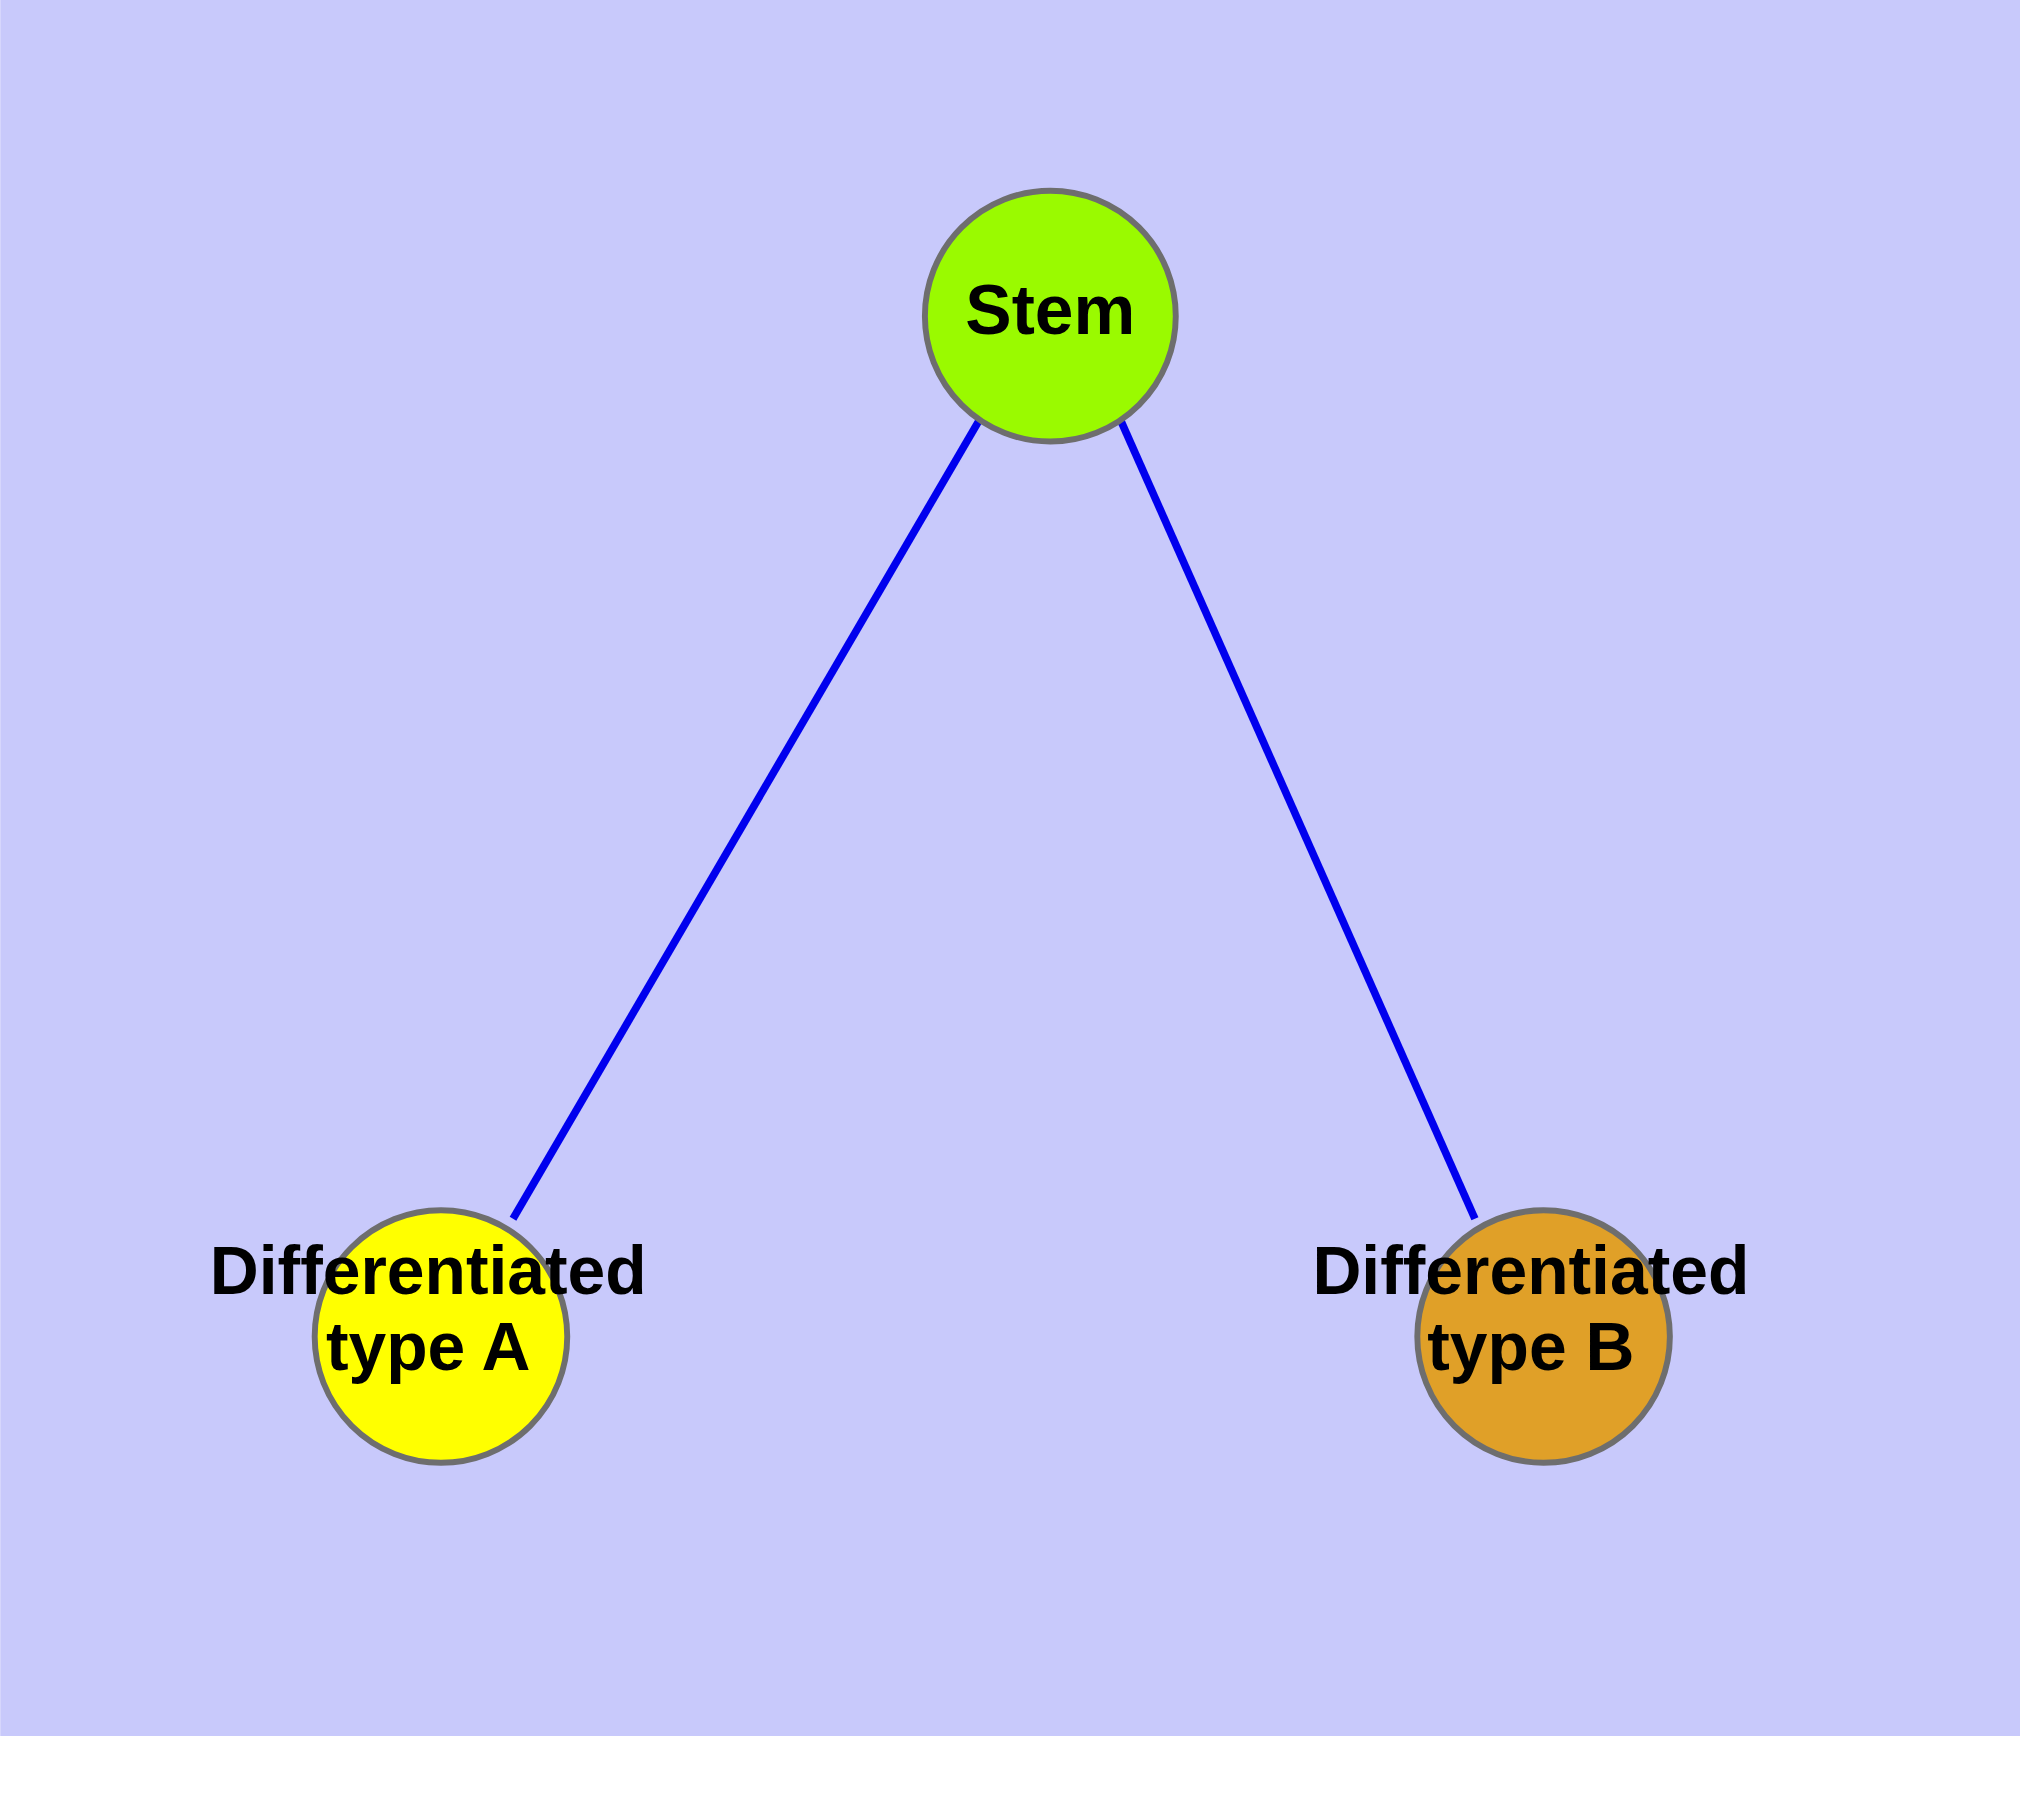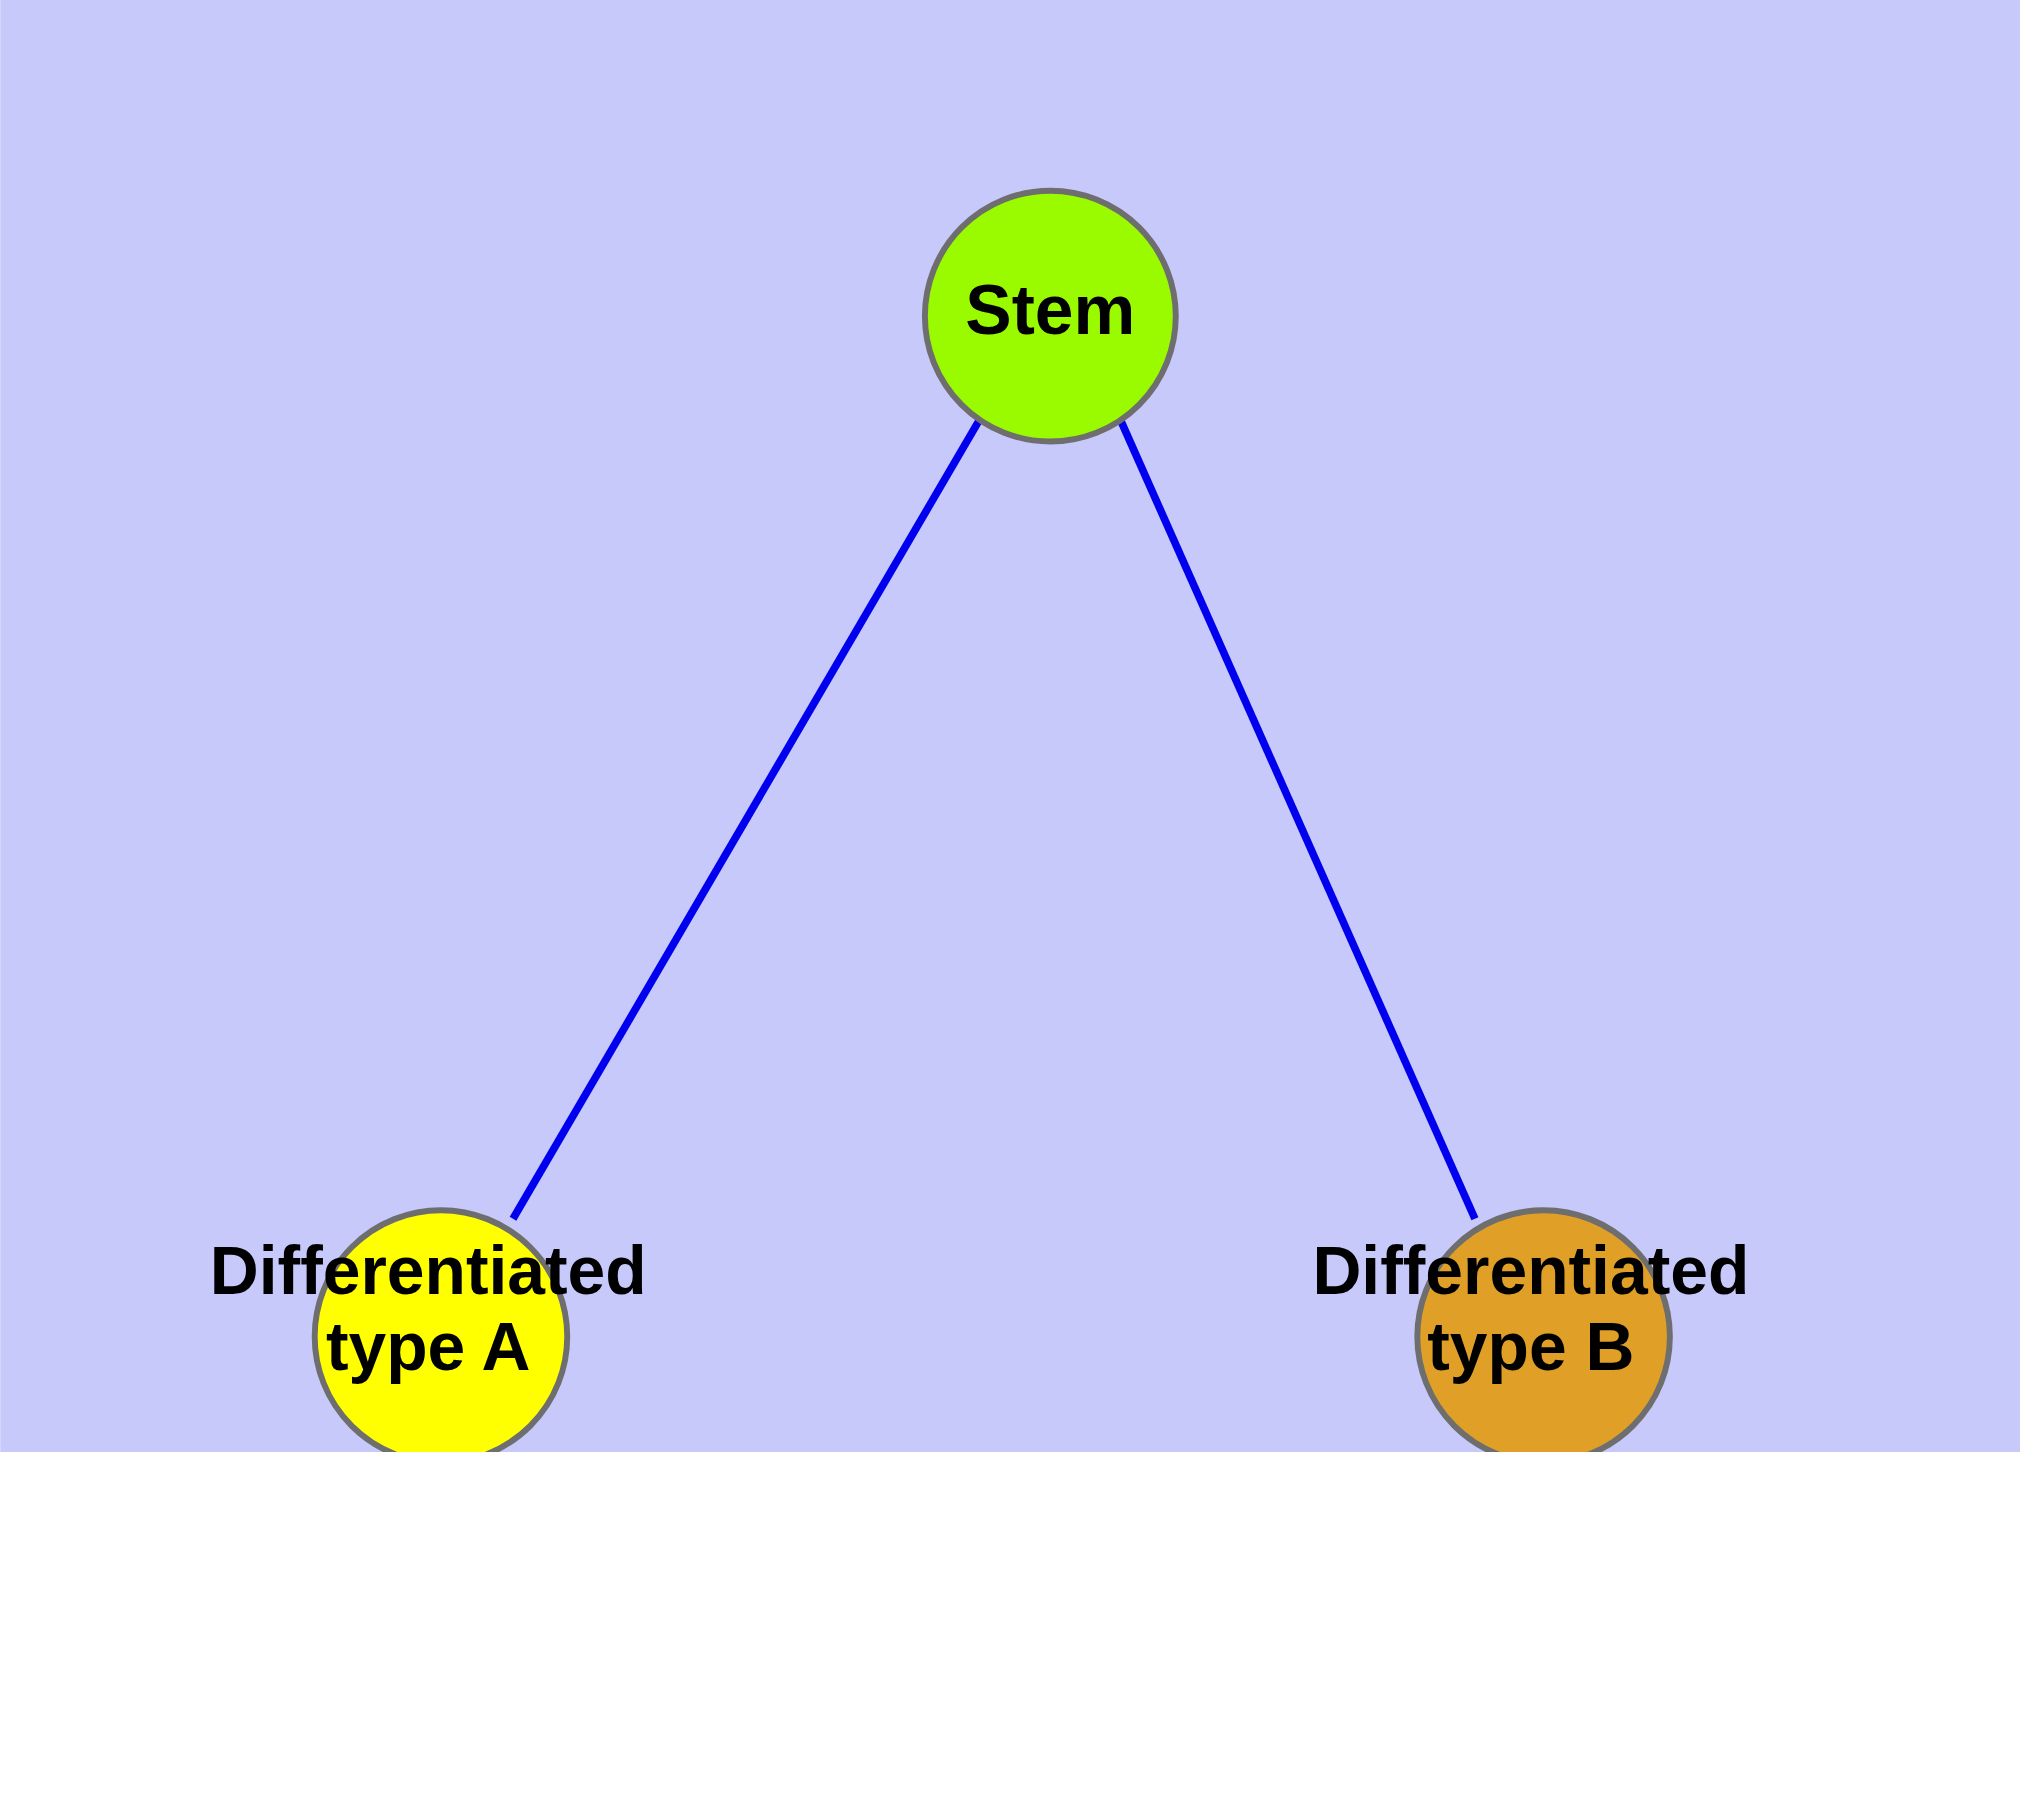--- a/index.html
+++ b/index.html
@@ -3,21 +3,21 @@
 <meta charset="utf-8">
 <style>
   html, body {
     margin: 0;
     padding: 0;
     background: #ffffff;
   }
   #canvas {
     position: relative;
     width: 2021px;
-    height: 1452px;
+    height: 1736px;
     overflow: hidden;
     font-family: "Liberation Sans", sans-serif;
   }
   #graph-svg {
     position: absolute;
     left: 0;
     top: 0;
     width: 2021px;
     height: 1812px;
     display: block;

